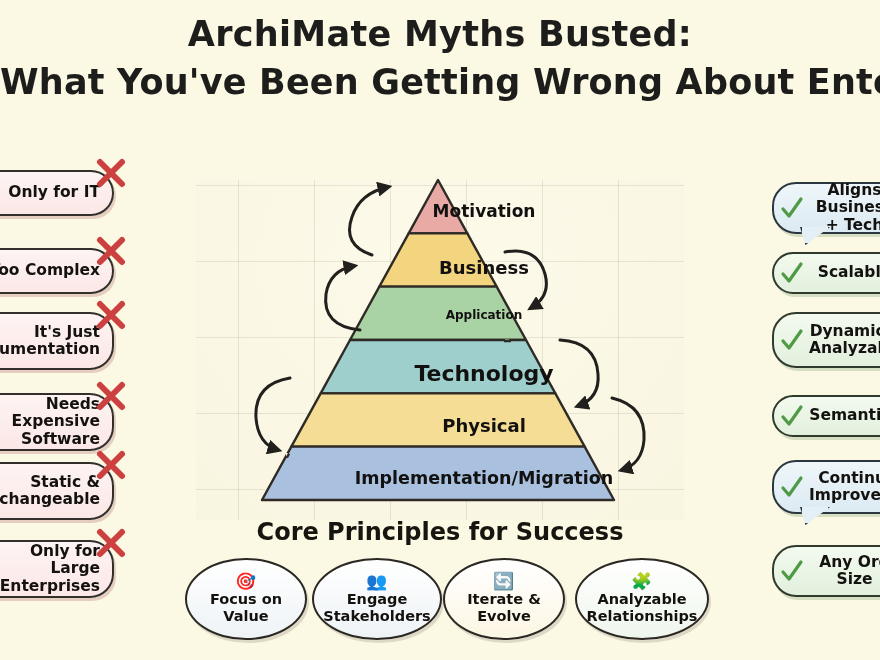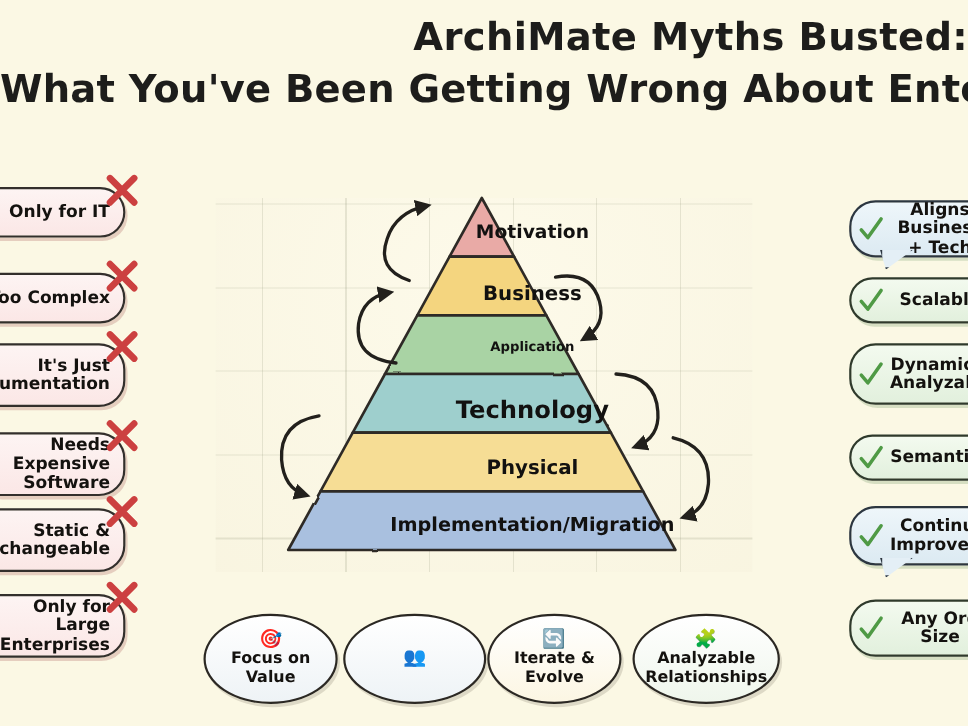--- a/index.html
+++ b/index.html
@@ -17,21 +17,21 @@
       radial-gradient(ellipse at 50% 40%, #fdfaea 0%, #f8f4df 70%, #f2eed6 100%);
     background-position: 10px 185px, 10px 185px, 0 0;
   }
   .gridmask{position:absolute;left:0;top:0;width:880px;height:180px;background:#fbf8e4;}
   .gridmask.bot{top:520px;height:140px;}
   .gridmask.lf{top:0;height:660px;width:196px;}
   .gridmask.rt{top:0;left:684px;height:660px;width:196px;}
 
   
   .title{
-    position:absolute;left:0;right:0;top:14px;text-align:right;
+    position:absolute;left:0;right:0;top:14px;text-align:center;
     font-size:35px;font-weight:bold;color:#1d1d1b;letter-spacing:.3px;
     white-space:nowrap;
   }
   .subtitle{
     position:absolute;left:0;right:0;top:62px;text-align:center;
     font-size:35px;font-weight:bold;color:#1d1d1b;letter-spacing:.2px;
     white-space:nowrap;
   }
   
   .banner-wrap{position:absolute;left:160px;top:120px;width:560px;height:52px;}
@@ -250,30 +250,35 @@
         <svg class="ck" viewBox="0 0 24 24">
 <path d="M3 13 L9 20 L21 3" stroke="#4f9a45" stroke-width="3.2" fill="none" stroke-linecap="round" stroke-linejoin="round"></path>
         </svg>
         <span style="flex:1">
           <span style="display:block">Any Org</span>
           <span style="display:block">Size</span>
         </span>
       </div>
     </div>
 
+  <div class="cp-title">Core Principles for Success</div>
   <div id="cp-list">
       <div class="circ" style="left: 185px; width: 118px; background: linear-gradient(rgb(255, 255, 255), rgb(238, 243, 246));">
         <span class="ico">🎯</span>
         <span>
           <span style="display:block">Focus on</span>
           <span style="display:block">Value</span>
         </span>
       </div>
       <div class="circ" style="left: 312px; width: 126px; background: linear-gradient(rgb(255, 255, 255), rgb(238, 243, 246));">
         <span class="ico">👥</span>
+        <span>
+          <span style="display:block">Engage</span>
+          <span style="display:block">Stakeholders</span>
+        </span>
       </div>
       <div class="circ" style="left: 443px; width: 118px; background: linear-gradient(rgb(255, 255, 255), rgb(252, 246, 227));">
         <span class="ico">🔄</span>
         <span>
           <span style="display:block">Iterate &amp;</span>
           <span style="display:block">Evolve</span>
         </span>
       </div>
       <div class="circ" style="left: 575px; width: 130px; background: linear-gradient(rgb(255, 255, 255), rgb(239, 246, 236));">
         <span class="ico">🧩</span>

